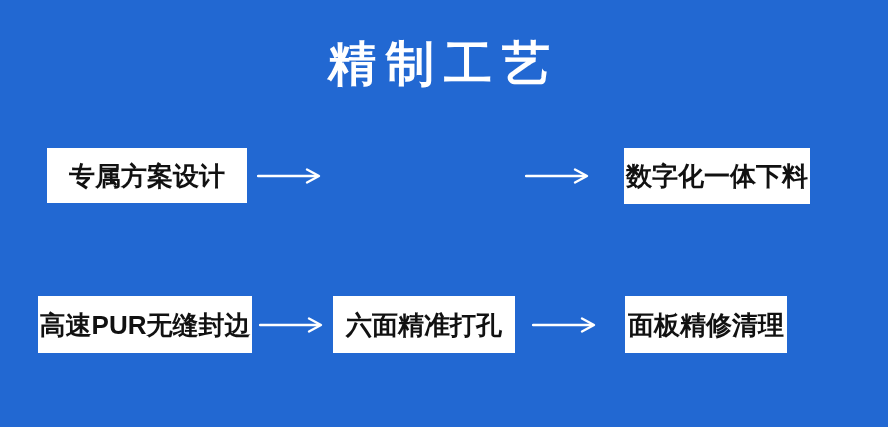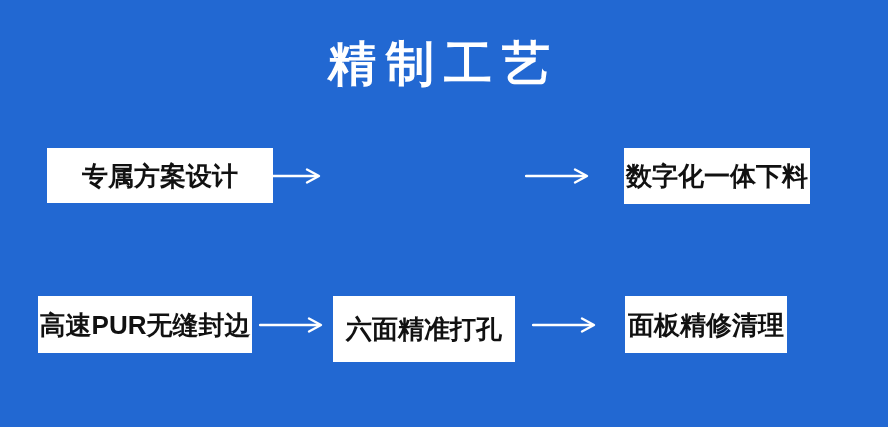--- a/index.html
+++ b/index.html
@@ -33,25 +33,25 @@
     background: #ffffff;
     display: flex;
     align-items: center;
     justify-content: center;
     color: #111111;
     font-size: 26px;
     font-weight: bold;
     white-space: nowrap;
     line-height: 1;
   }
-  .b1 { left: 47px;  top: 148px; width: 226px; height: 55px; text-align: right; }
+  .b1 { left: 47px;  top: 148px; width: 200px; height: 55px; text-align: right; }
   .b2 { left: 333px; top: 148px; width: 180px; height: 55px; }
   .b3 { left: 624px; top: 148px; width: 186px; height: 56px; }
   .b4 { left: 38px;  top: 296px; width: 214px; height: 57px; }
-  .b5 { left: 333px; top: 296px; width: 182px; height: 66px; }
+  .b5 { left: 333px; top: 296px; width: 182px; height: 57px; }
   .b6 { left: 625px; top: 296px; width: 162px; height: 57px; }
   .arrow {
     position: absolute;
     width: 66px;
     height: 18px;
   }
   .a1 { left: 257px; top: 167px; }
   .a2 { left: 525px; top: 167px; }
   .a3 { left: 259px; top: 316px; }
   .a4 { left: 532px; top: 316px; }

